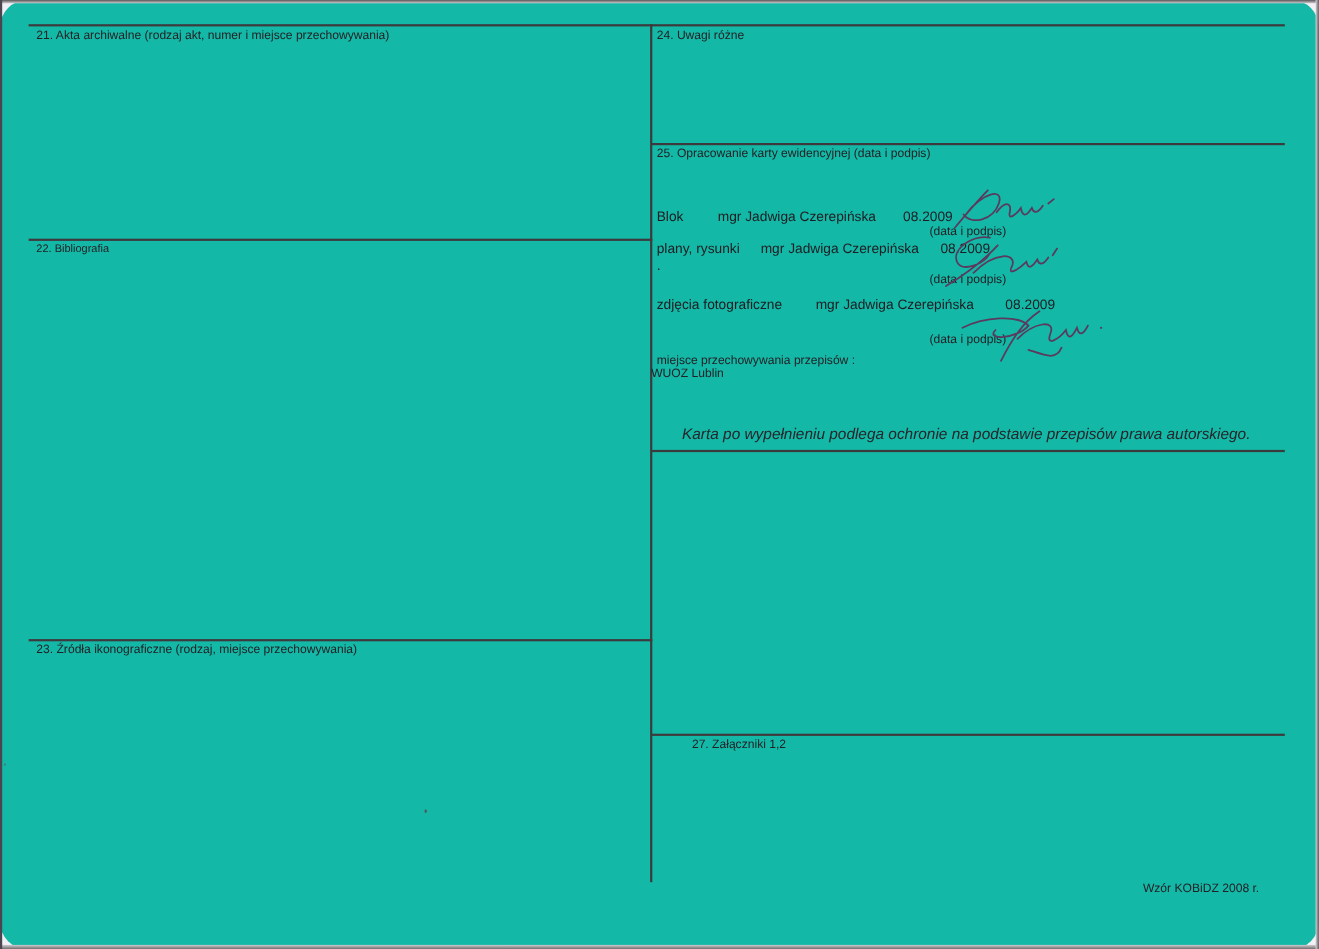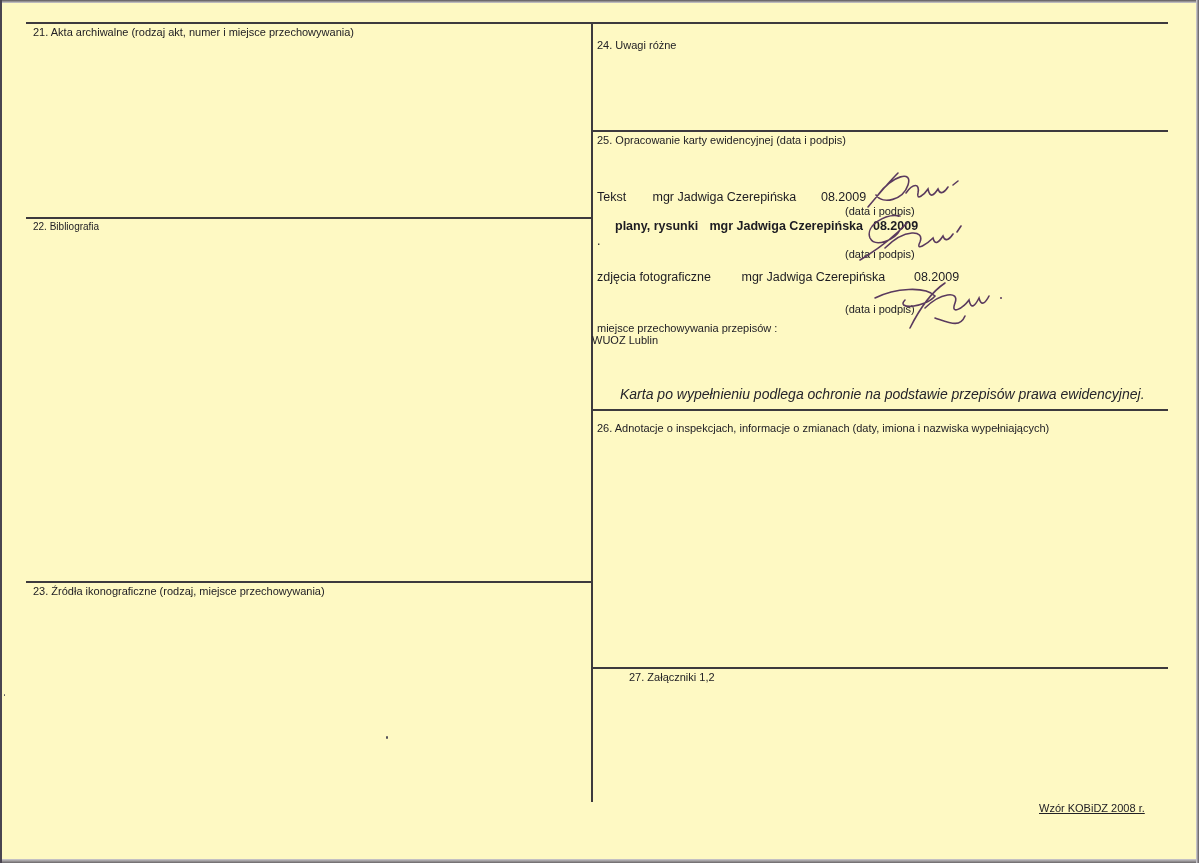--- a/index.html
+++ b/index.html
@@ -14,21 +14,22 @@
       overflow: hidden;
       font-family: "Liberation Sans", "DejaVu Sans", sans-serif;
       color: #1c1b22;
     }
     .sheet {
       position: absolute;
       left: 0;
       top: 0;
       width: 1199px;
       height: 863px;
-      background: #fef9c3;
+      background: #14b8a6;
+      border-radius: 25px;
     }
     .scan-edge-top {
       position: absolute; left: 0; top: 0; width: 1199px; height: 3px;
       background: linear-gradient(#5a5658, #cfcdd0);
     }
     .scan-edge-bottom {
       position: absolute; left: 0; bottom: 0; width: 1199px; height: 4px;
       background: linear-gradient(#cfcdd0, #6a6668);
     }
     .scan-edge-left {
@@ -87,21 +88,20 @@
     }
     .signature {
       position: absolute;
       pointer-events: none;
     }
     .footer {
       position: absolute;
       font-size: 11px;
       white-space: nowrap;
       color: #222126;
-      text-decoration: underline;
     }
     .speck {
       position: absolute;
       width: 2px; height: 3px;
       background: #55525a;
       border-radius: 1px;
     }
   </style>
 </head>
 <body>
@@ -121,63 +121,62 @@
   <div class="hrule" style="left:592px; top:409px; width:576px;"></div>
   <div class="hrule" style="left:26px; top:581px; width:567px;"></div>
   <div class="hrule" style="left:592px; top:667px; width:576px;"></div>
 
   <div class="label" style="left:33px; top:26px;">21. Akta archiwalne (rodzaj akt, numer i miejsce przechowywania)</div>
 
   <div class="label label-small" style="left:33px; top:221px;">22. Bibliografia</div>
 
   <div class="label" style="left:33px; top:585px;">23. Źródła ikonograficzne (rodzaj, miejsce przechowywania)</div>
 
-  <div class="label" style="left:597px; top:26px;margin-top:13px;">24. Uwagi różne</div>
+  <div class="label" style="left:597px; top:26px;">24. Uwagi różne</div>
 
   <div class="label" style="left:597px; top:134px;">25. Opracowanie karty ewidencyjnej (data i podpis)</div>
 
   <div class="entry" style="left:597px; top:190px;">
-    <span style="width:52px;">Tekst</span>
+    <span style="width:52px;">Blok</span>
     <span style="width:165px;">mgr Jadwiga Czerepińska</span>
     <span>08.2009</span>
   </div>
   <div class="sig-caption" style="left:845px; top:205px;">(data i podpis)</div>
 
-  <div class="entry" style="left:615px; top:219px;font-weight:bold;">
+  <div class="entry" style="left:597px; top:219px;">
     <span style="width:91px;">plany, rysunki</span>
     <span style="width:160px;">mgr Jadwiga Czerepińska</span>
     <span>08.2009</span>
   </div>
   <div class="entry" style="left:597px; top:234px;">.</div>
   <div class="sig-caption" style="left:845px; top:248px;">(data i podpis)</div>
 
   <div class="entry" style="left:597px; top:270px;">
     <span style="width:141px;">zdjęcia fotograficzne</span>
     <span style="width:169px;">mgr Jadwiga Czerepińska</span>
     <span>08.2009</span>
   </div>
   <div class="sig-caption" style="left:845px; top:303px;">(data i podpis)</div>
 
   <div class="label" style="left:597px; top:322px;">miejsce przechowywania przepisów :</div>
   <div class="label" style="left:592px; top:334px;">WUOZ Lublin</div>
 
-  <div class="note-italic" style="left:620px; top:386px;">Karta po wypełnieniu podlega ochronie na podstawie przepisów prawa ewidencyjnej.</div>
+  <div class="note-italic" style="left:620px; top:386px;">Karta po wypełnieniu podlega ochronie na podstawie przepisów prawa autorskiego.</div>
 
   <svg class="signature" width="120" height="55" style="left:858px; top:165px;" viewBox="0 0 120 55">
     <path d="M10,42 C20,30 30,18 40,8 M20,30 C35,10 55,5 50,20 C45,35 25,40 18,30 M48,28 C55,18 62,18 60,28 C58,36 66,30 70,24 C72,34 76,30 80,24 C82,30 86,28 90,22 M95,20 L100,16" fill="none" stroke="#5a3a5e" stroke-width="1.6" stroke-linecap="round"></path>
   </svg>
   <svg class="signature" width="130" height="60" style="left:845px; top:208px;" viewBox="0 0 130 60">
     <path d="M55,8 C40,5 20,18 25,30 C30,40 50,32 55,22 M15,52 C35,40 50,28 62,15 M40,40 C60,20 80,22 75,34 C70,44 82,36 88,30 C90,38 94,34 98,28 C100,34 104,32 108,26 M112,24 L116,18" fill="none" stroke="#5a3a5e" stroke-width="1.6" stroke-linecap="round"></path>
   </svg>
   <svg class="signature" width="140" height="70" style="left:865px; top:268px;" viewBox="0 0 140 70">
     <path d="M10,30 C30,20 60,18 70,28 C60,40 30,42 40,32 M45,60 C55,40 65,25 80,15 M60,40 C75,25 95,22 90,35 C85,48 98,40 104,32 C106,42 110,38 114,30 C116,38 120,36 124,28 M70,50 C85,55 95,60 100,48" fill="none" stroke="#5a3a5e" stroke-width="1.6" stroke-linecap="round"></path>
     <circle cx="136" cy="30" r="1" fill="#5a3a5e"></circle>
   </svg>
 
-  <div class="label" style="left:597px; top:422px;">26. Adnotacje o inspekcjach, informacje o zmianach (daty, imiona i nazwiska wypełniających)</div>
 
   <div class="label" style="left:629px; top:671px;">27. Załączniki  1,2</div>
 
   <div class="footer" style="left:1039px; top:802px;">Wzór KOBiDZ 2008 r.</div>
 
   <div class="speck" style="left:386px; top:736px;"></div>
   <div class="speck" style="left:4px; top:694px; width:1px; height:2px;"></div>
 </div>
 
 </body></html>

